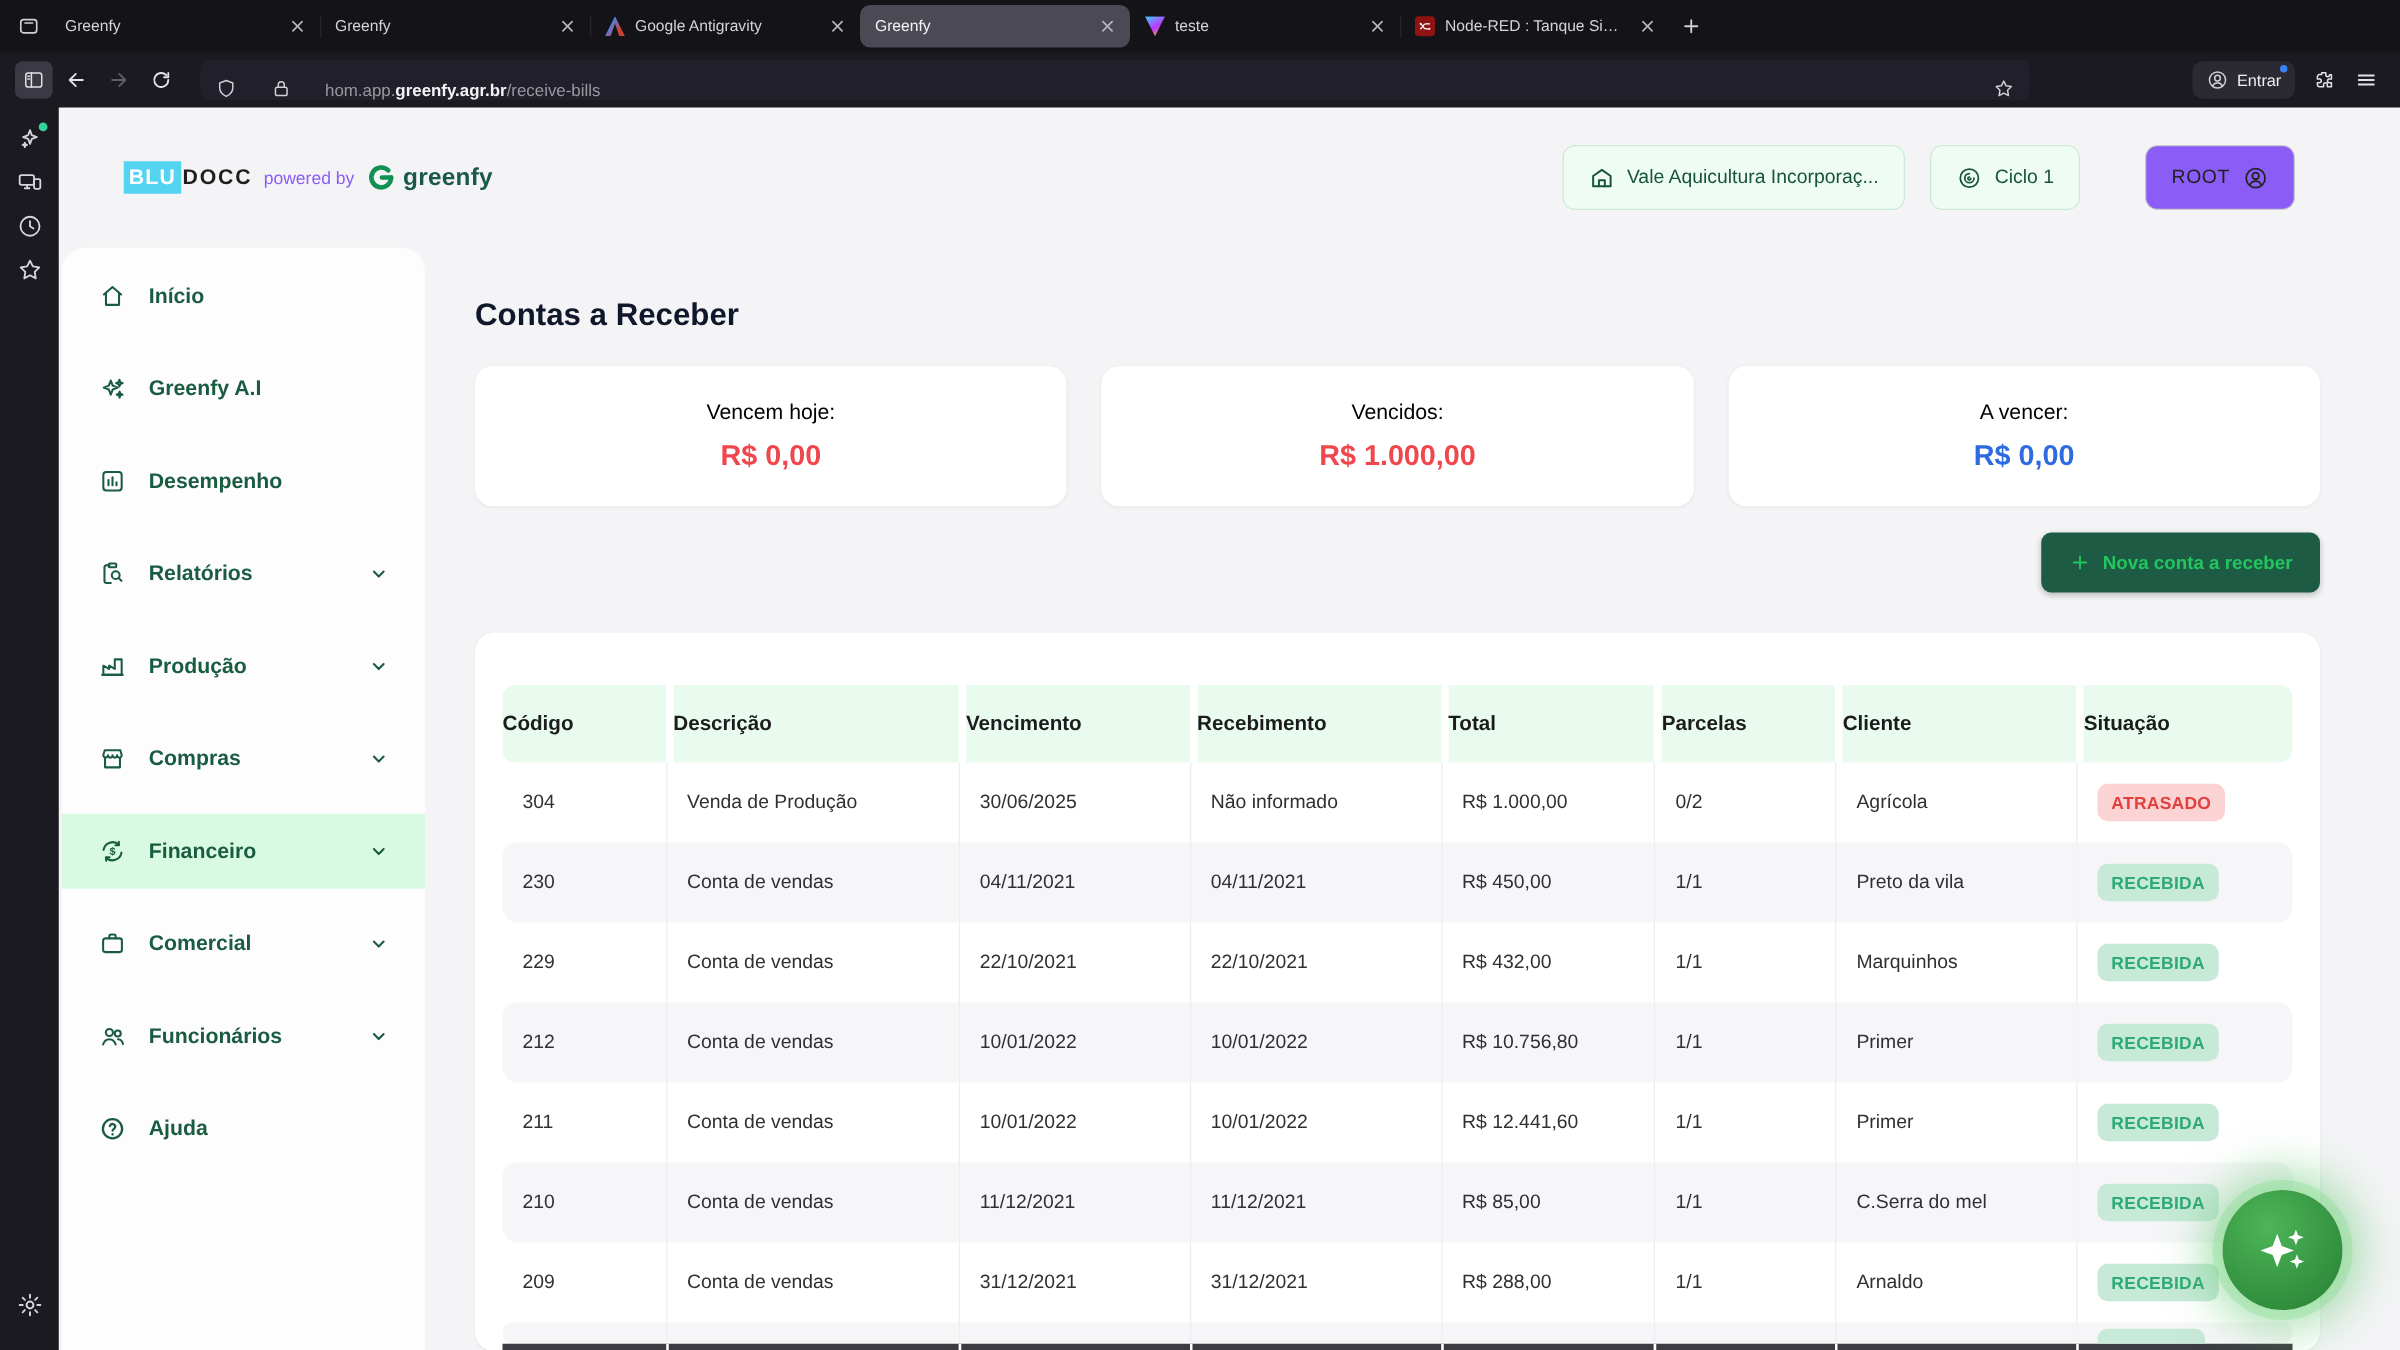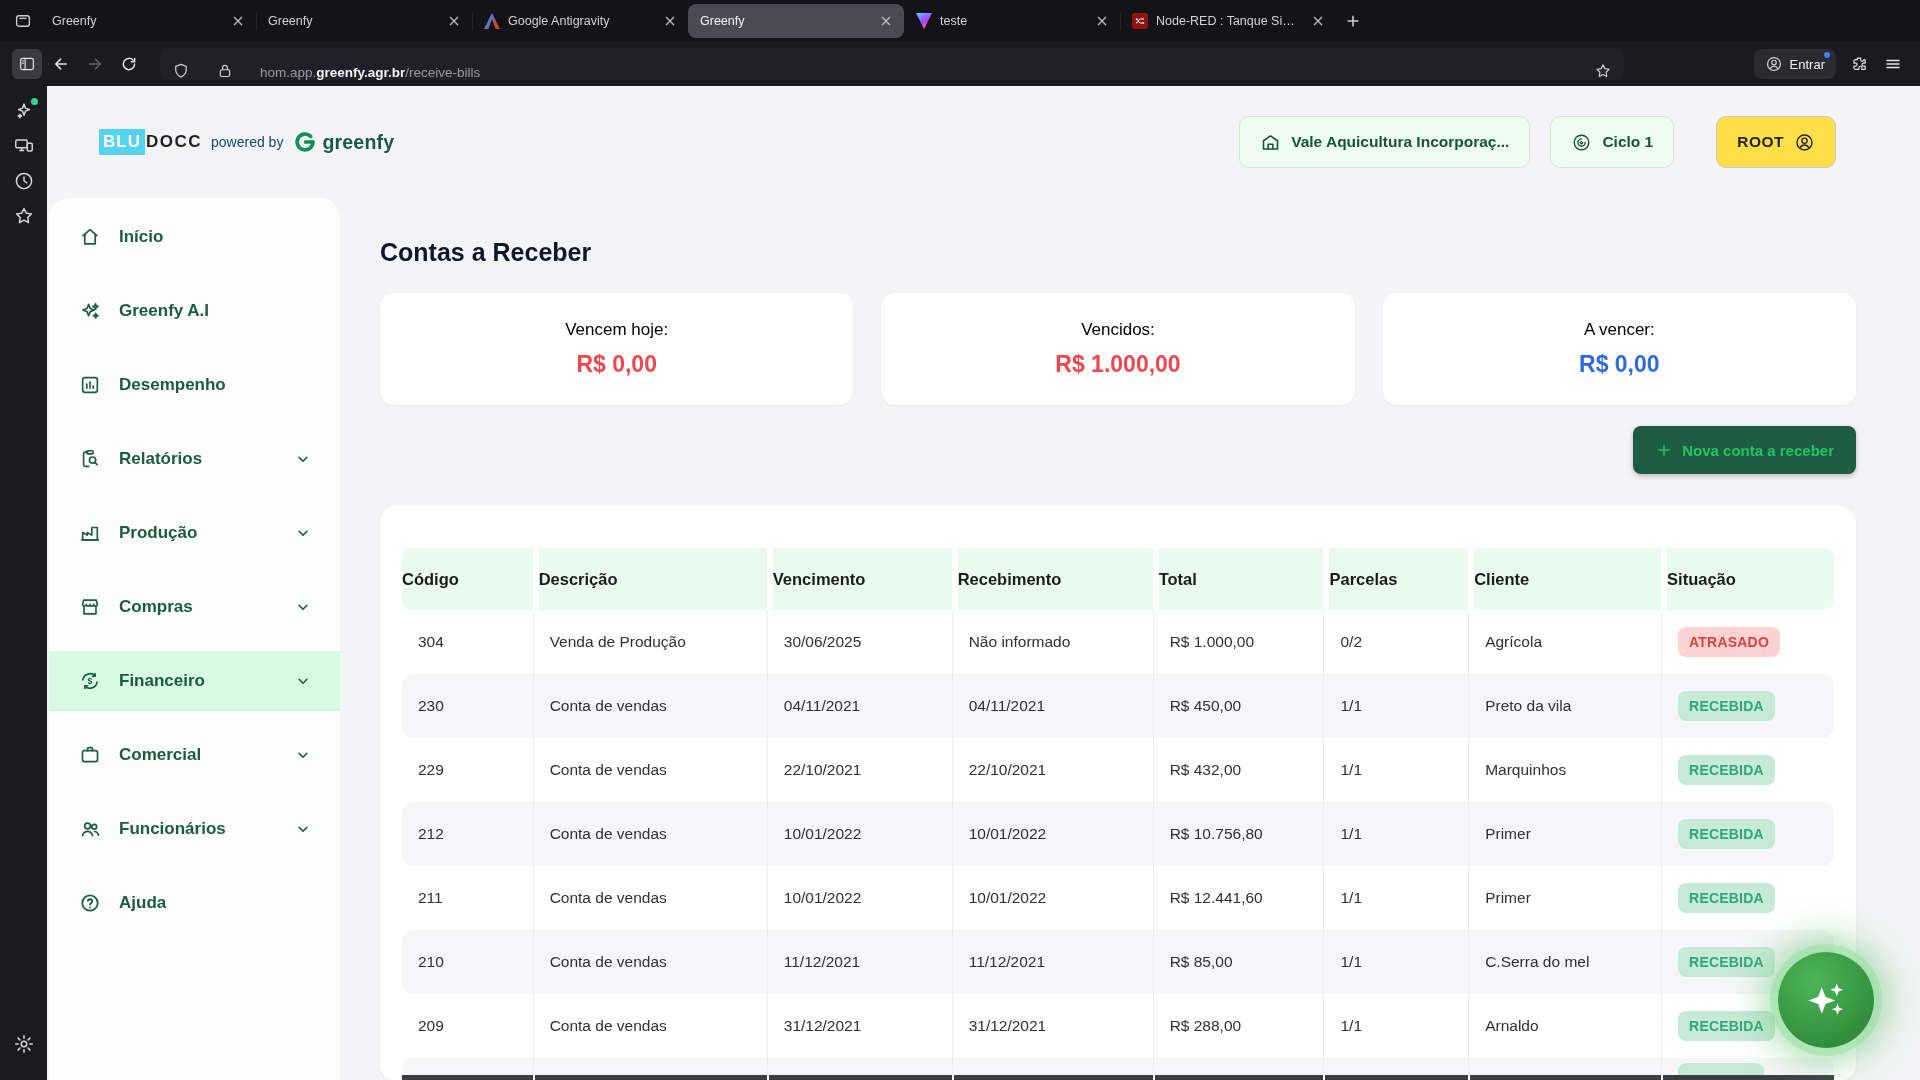--- a/index.html
+++ b/index.html
@@ -51,27 +51,27 @@
   .gdot{position:absolute;top:-2px;right:-3px;width:7px;height:7px;border-radius:50%;background:#35d399}
   .strip-item.gear{position:absolute;bottom:12px}
 
   .page{flex:1;background:var(--page-bg);position:relative;overflow:hidden;min-width:0}
 
   
   .app-header{height:112px;display:flex;align-items:center;justify-content:space-between;padding:0 84px 0 52px}
   .logo{display:flex;align-items:center}
   .blu{background:var(--logo-cyan);color:#fff;font-weight:800;font-size:17px;letter-spacing:1px;padding:3px 4px}
   .docc{color:#1f1f1f;font-weight:800;font-size:17px;letter-spacing:1.5px;margin-left:1px}
-  .powered{color:#0c4a6e;font-size:14px;margin-left:9px}
+  .powered{color:#8b5cf6;font-size:14px;margin-left:9px}
   .glogo{width:26px;height:26px;margin-left:9px}
   .gf{color:#185a46;font-weight:700;font-size:19.5px;margin-left:4px;letter-spacing:.2px}
   .header-pills{display:flex;align-items:center;gap:20px}
-  .pill{height:52px;border-radius:10px;display:flex;align-items:center;gap:10px;padding:0 20px;font-size:15.5px;font-weight:700}
+  .pill{height:52px;border-radius:10px;display:flex;align-items:center;gap:10px;padding:0 20px;font-size:15.5px;font-weight:400}
   .pill.green{background:var(--pill-bg);border:1px solid var(--pill-border);color:#17543a}
-  .pill.gray{background:#fde047;border:1px solid #c9c9ce;color:#222;margin-left:22px;letter-spacing:.5px}
+  .pill.gray{background:#8b5cf6;border:1px solid #c9c9ce;color:#222;margin-left:32px;letter-spacing:.5px}
   .p-icon{width:21px;height:21px;flex:0 0 auto}
 
   
   .content-row{display:flex;height:882px;overflow:hidden}
   .app-sidebar{width:291px;margin-left:2px;background:#fdfdfe;border-radius:20px 20px 0 0;padding-top:9px;flex:0 0 auto}
   .side-item{height:60px;margin-bottom:14px;display:flex;align-items:center;padding-left:30px;color:var(--brand-green);font-size:17px;font-weight:600;cursor:default}
   .side-item.active{background:var(--sidebar-active-bg);font-weight:700}
   .s-icon{width:22px;height:22px;flex:0 0 auto}
   .s-lbl{margin-left:18px}
   .s-chev{width:18px;height:18px;margin-left:auto;margin-right:28px}

